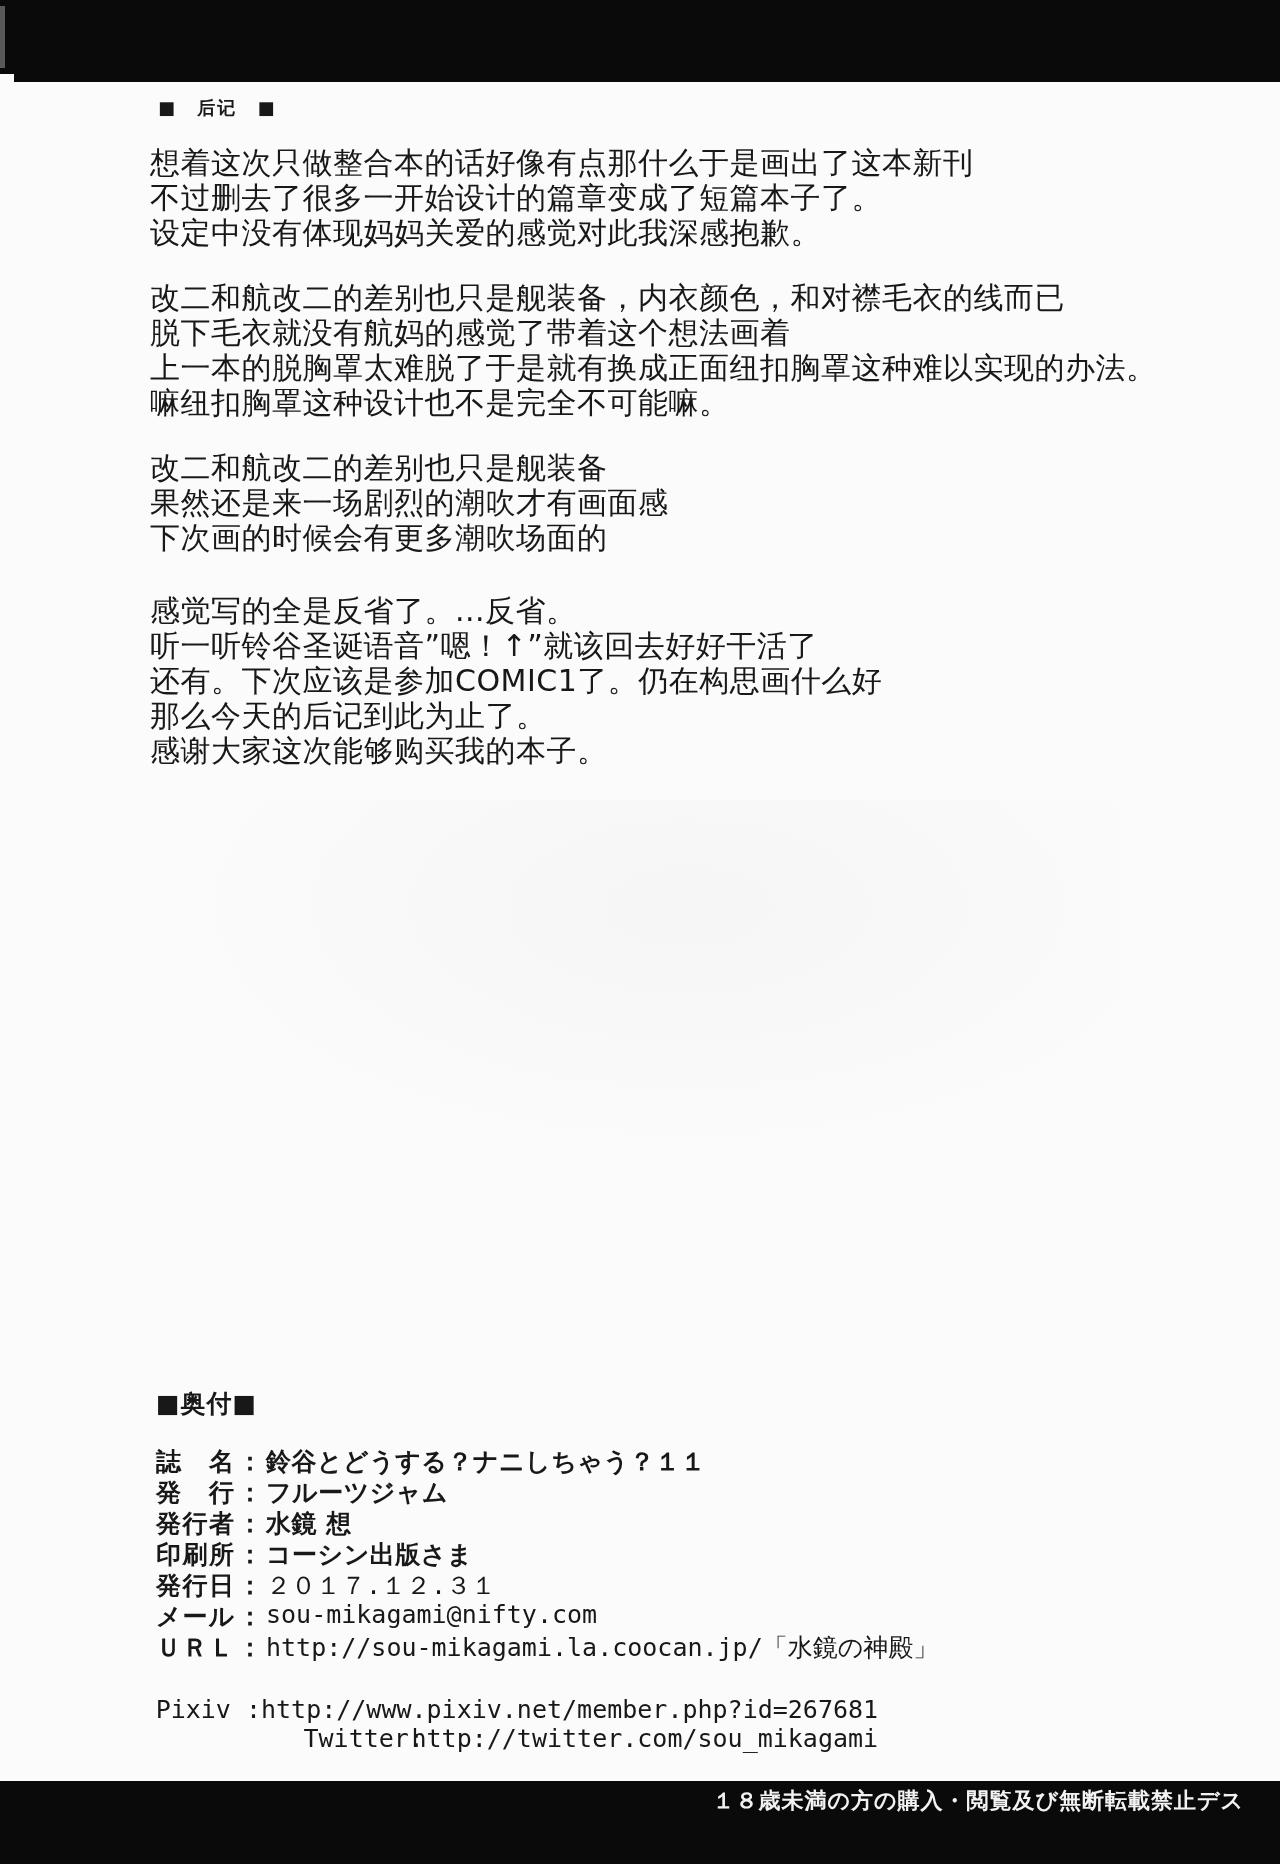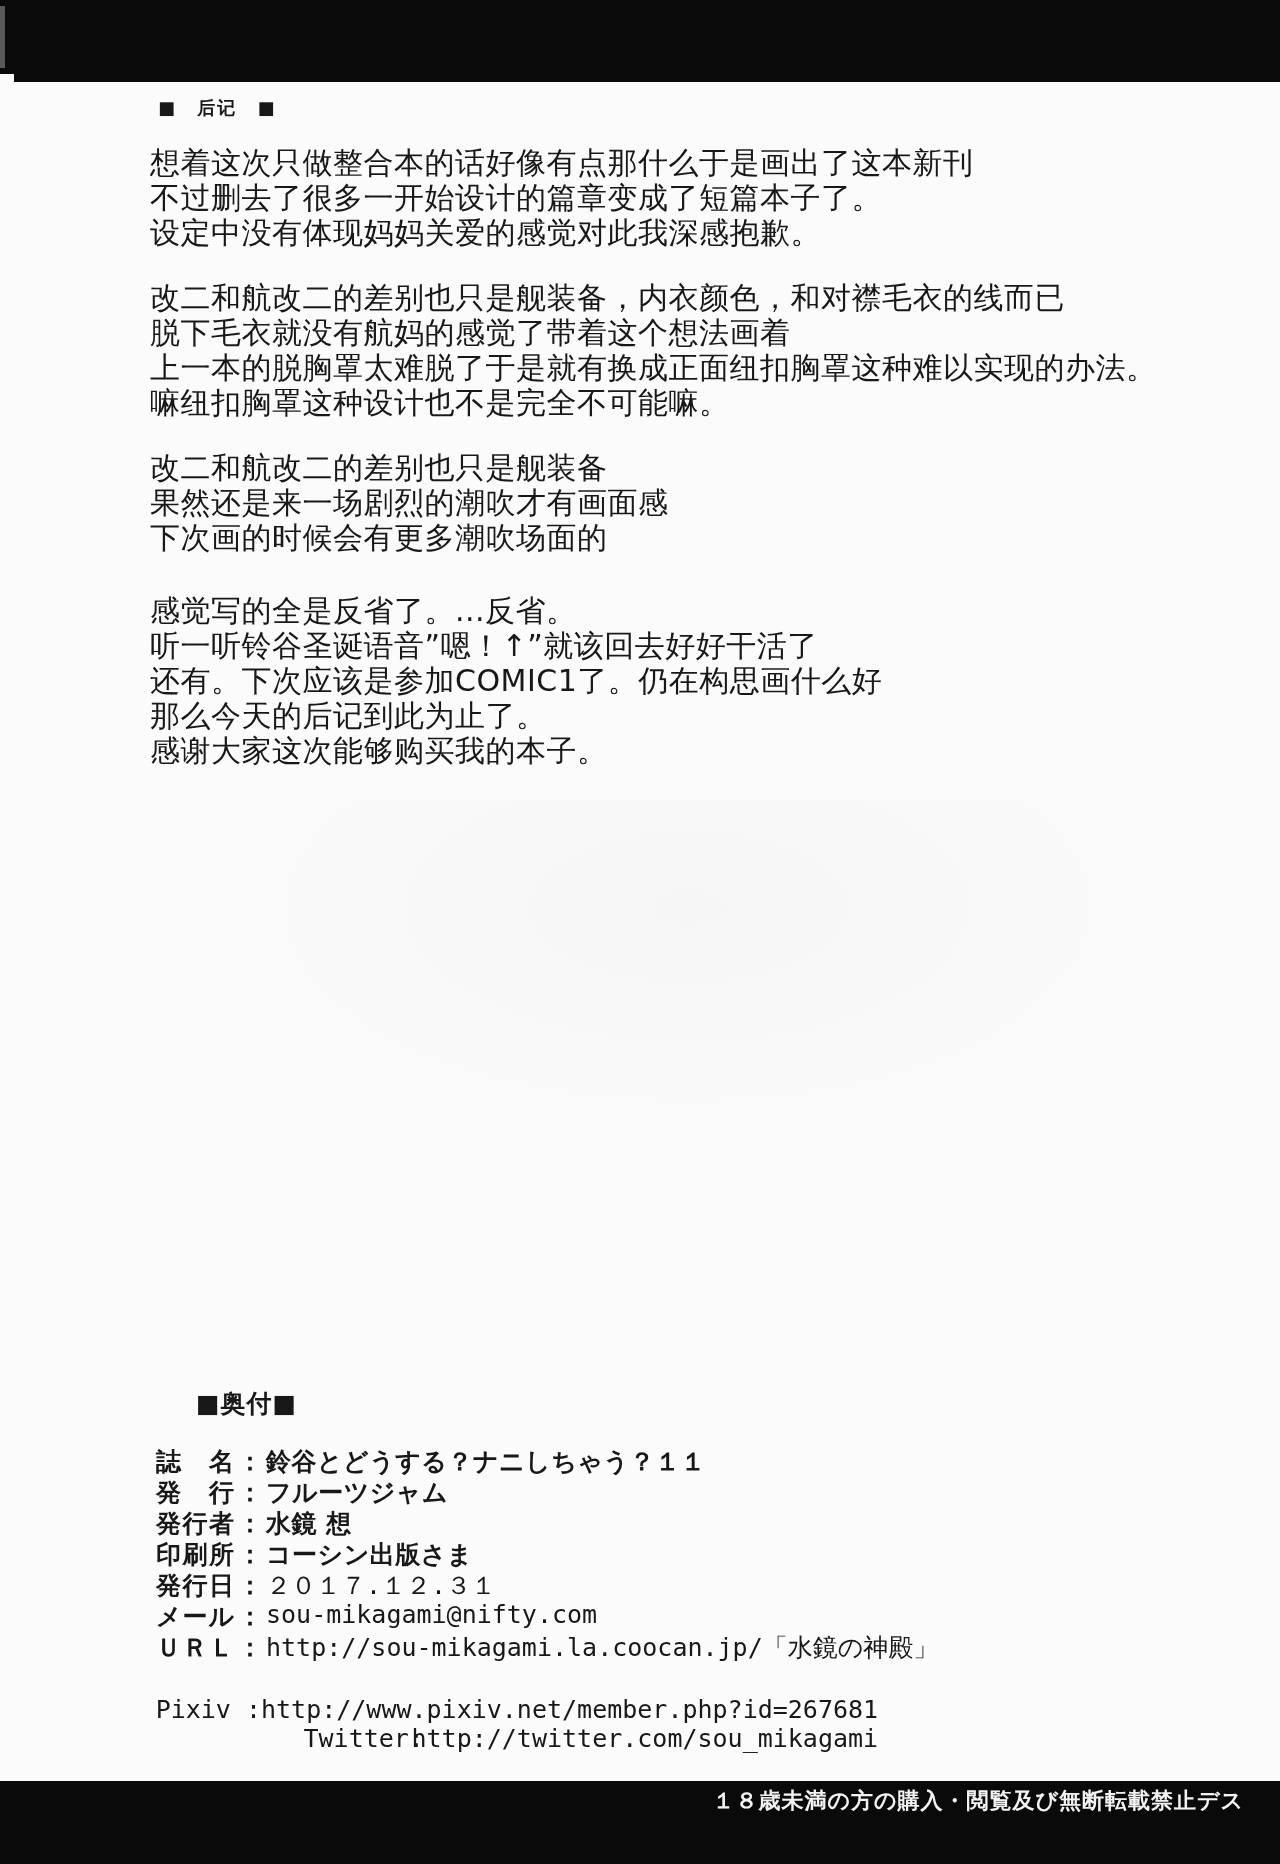--- a/index.html
+++ b/index.html
@@ -43,21 +43,21 @@
   }
   
   .scan-ghost {
     position: absolute; left: 160px; top: 800px; width: 960px; height: 360px;
     background: radial-gradient(ellipse at 55% 30%, rgba(80,80,80,0.03), rgba(80,80,80,0) 70%);
     pointer-events: none;
   }
   
   .colophon-heading {
     position: absolute; left: 156px; top: 1387px;
-    font-size: 25px; font-weight: bold; letter-spacing: 1px; margin-left: 40px;
+    font-size: 25px; font-weight: bold; letter-spacing: 1px;
   }
   .colophon-rows { position: absolute; left: 156px; top: 1445px; }
   .colo-row { height: 31px; font-size: 25px; font-weight: bold; white-space: nowrap; }
   .colo-label {
     display: inline-block; width: 78px;
     text-align: justify; text-align-last: justify;
     vertical-align: top;
   }
   .colo-colon { display: inline-block; width: 32px; text-align: center; vertical-align: top; }
   .colo-value { letter-spacing: 0.5px; text-align: right; }

